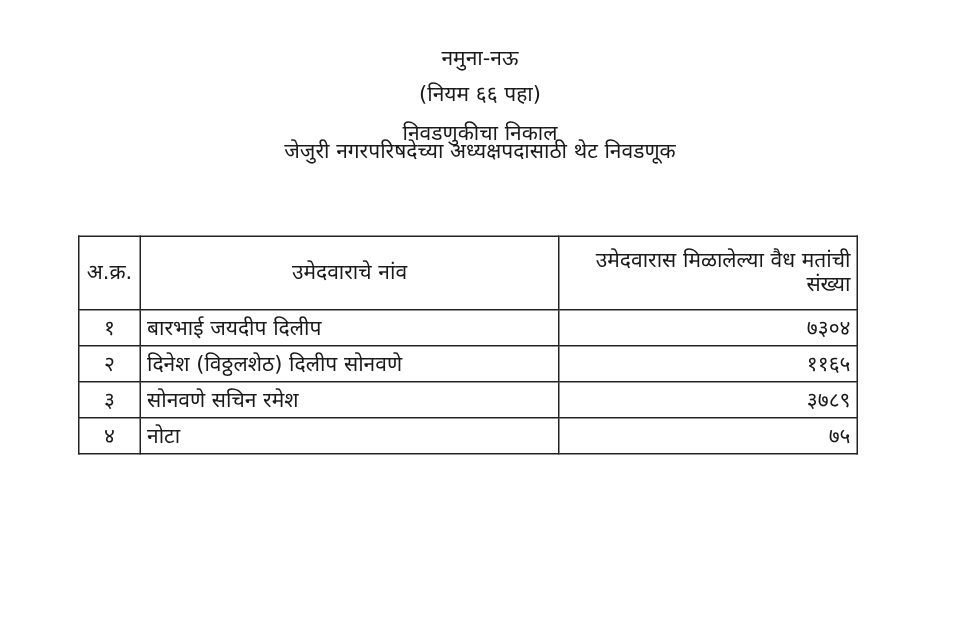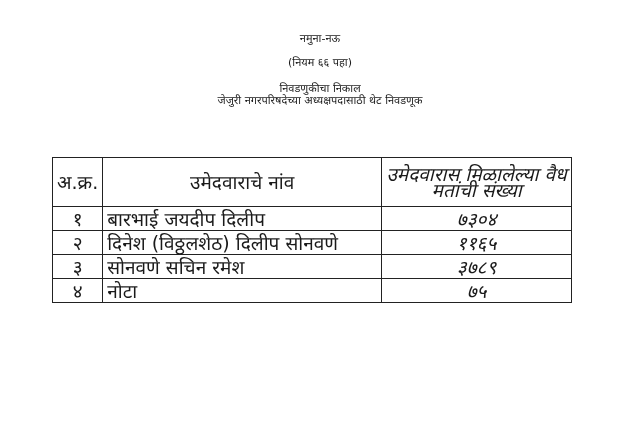--- a/index.html
+++ b/index.html
@@ -1,25 +1,25 @@
 <!DOCTYPE html>
 <html><head>
 <meta charset="utf-8">
 <style>
   html, body { margin:0; padding:0; background:#ffffff; }
   body { width:640px; height:426px; position:relative; overflow:hidden;
          font-family:"DejaVu Sans", "Liberation Sans", sans-serif; color:#1a1a1a; }
-  .heading { position:absolute; left:0; width:640px; text-align:center; font-size:11px; line-height:18px; }
+  .heading { position:absolute; left:0; width:640px; text-align:center; font-size:14px; line-height:18px; }
   table { position:absolute; left:52px; top:157px; border-collapse:collapse; width:520px; }
-  td, th { border:1.5px solid #222; font-size:19px; font-weight:normal; padding:0 4px; line-height:16px; }
+  td, th { border:1.5px solid #222; font-size:14px; font-weight:normal; padding:0 4px; line-height:16px; }
   th { height:48px; vertical-align:middle; }
   td { height:23px; }
   .c1 { width:32px; text-align:center; }
   .c2 { width:270px; text-align:left; }
-  .c3 { text-align:center;font-style:italic; }
+  .c3 { text-align:right; }
   .center { text-align:center; }
   .bold { font-weight:bold; }
 </style>
 </head>
 <body>
 
 <div class="heading" style="top:30px">नमुना-नऊ</div>
 <div class="heading" style="top:54px">(नियम ६६ पहा)</div>
 <div class="heading" style="top:80px">निवडणुकीचा  निकाल</div>
 <div class="heading" style="top:92px">जेजुरी नगरपरिषदेच्या अध्यक्षपदासाठी थेट निवडणूक</div>

